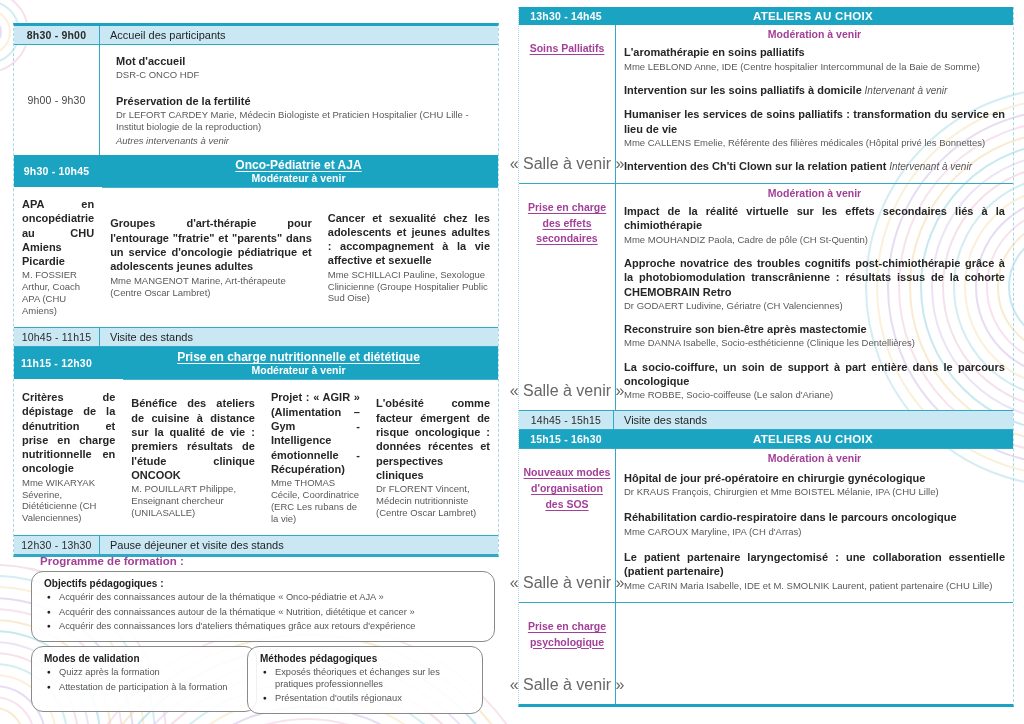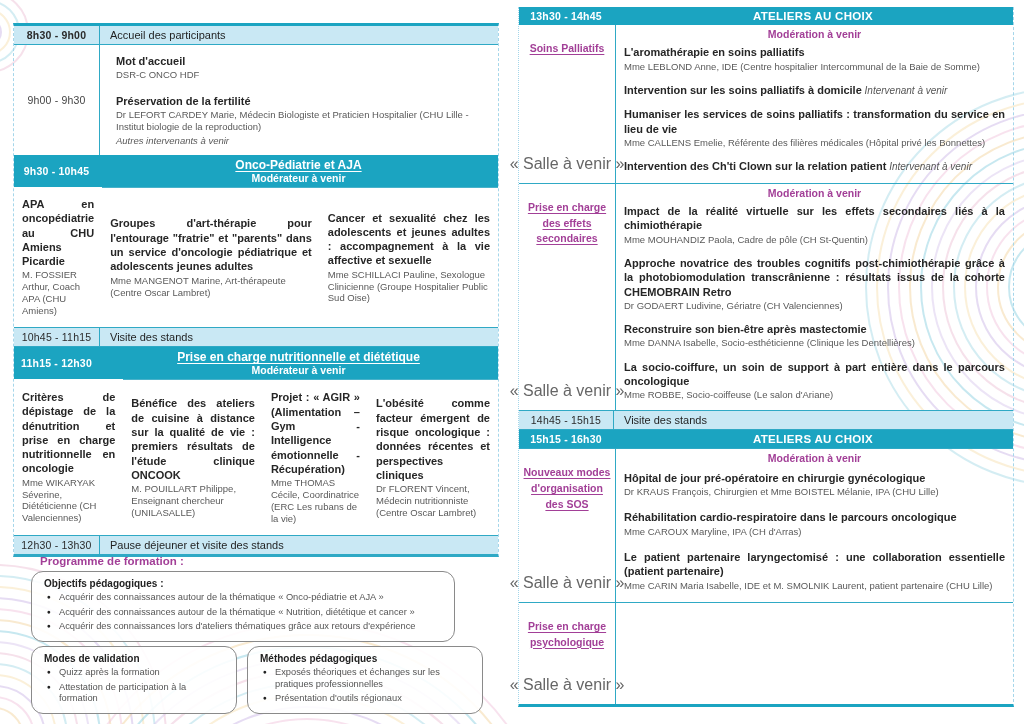--- a/index.html
+++ b/index.html
@@ -52,22 +52,22 @@
   .cat-label{color:#a23f97;font-weight:bold;font-size:10.5px;text-decoration:underline;
        text-underline-offset:2px;line-height:1.5;}
   .salle{color:#666;font-size:16px;white-space:nowrap;}
   .scontent{flex:1;padding:1px 8px 4px;display:flex;flex-direction:column;}
   .moderation{color:#a23f97;font-weight:bold;font-size:10.5px;text-align:center;margin:2px 0 0;}
   .scontent .talk{padding:2px 0;}
   
   .prog-title{position:absolute;left:40px;top:555px;color:#a23f97;font-weight:bold;font-size:11.5px;z-index:1;}
   .fbox{position:absolute;border:1.5px solid #8a8a8a;border-radius:12px;background:rgba(255,255,255,.88);
         padding:6px 12px 5px;z-index:1;box-sizing:border-box;}
-  #box-obj{left:31px;top:571px;width:424px;min-height:66px;}
-  #box-modes{left:31px;top:646px;width:206px;min-height:66px;}
+  #box-obj{left:31px;top:571px;width:464px;min-height:66px;}
+  #box-modes{left:31px;top:646px;width:226px;min-height:66px;}
   #box-meth{left:247px;top:646px;width:236px;min-height:66px;}
   .box-title{font-weight:bold;font-size:10px;color:#222;margin-bottom:2px;}
   .bullets{margin:0;padding:0;list-style:none;}
   .bullets li{font-size:9.3px;color:#555;margin:3px 0;padding-left:15px;position:relative;line-height:1.25;}
   .bullets li::before{content:"●";position:absolute;left:3px;top:1px;font-size:6.5px;color:#222;}
 </style>
 </head>
 <body>
 
 <div class="page">

